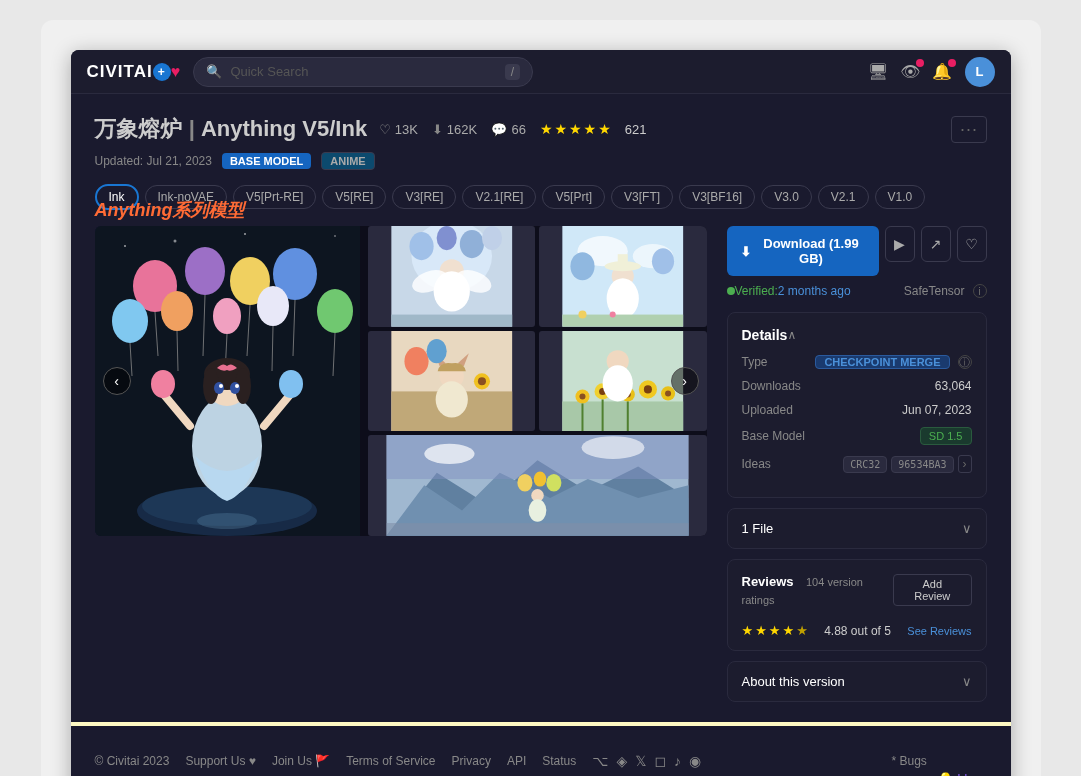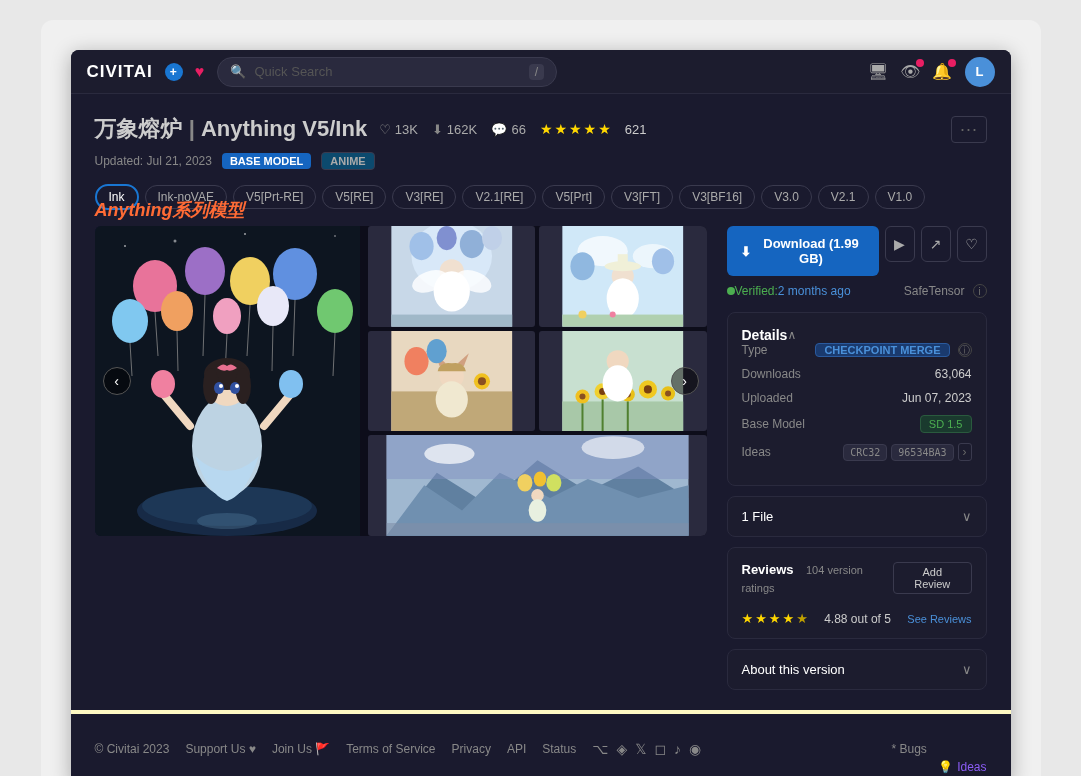--- a/index.html
+++ b/index.html
@@ -40,21 +40,21 @@
       height: 44px;
       display: flex;
       align-items: center;
       padding: 0 16px;
       gap: 12px;
       border-bottom: 1px solid #2a2a3e;
     }
     .nav-logo {
       display: flex;
       align-items: center;
-      gap: 12px;
+      gap: 0;
       color: #4fc3f7;
       font-weight: 900;
       font-size: 18px;
       letter-spacing: 1px;
     }
     .nav-logo-text {
       color: #ffffff;
       font-weight: 900;
       font-size: 17px;
     }
@@ -375,21 +375,21 @@
     .details-card {
       background: #1c1c2e;
       border: 1px solid #2a2a3e;
       border-radius: 8px;
       padding: 14px;
       margin-bottom: 10px;
     }
     .details-header {
       display: flex;
       align-items: center;
-      margin-bottom: 0;
+      margin-bottom: 12px;
     }
     .details-title {
       color: white;
       font-size: 14px;
       font-weight: 600;
     }
     .details-chevron { color: #888; font-size: 12px; }
 
     .detail-row {
       display: flex;

